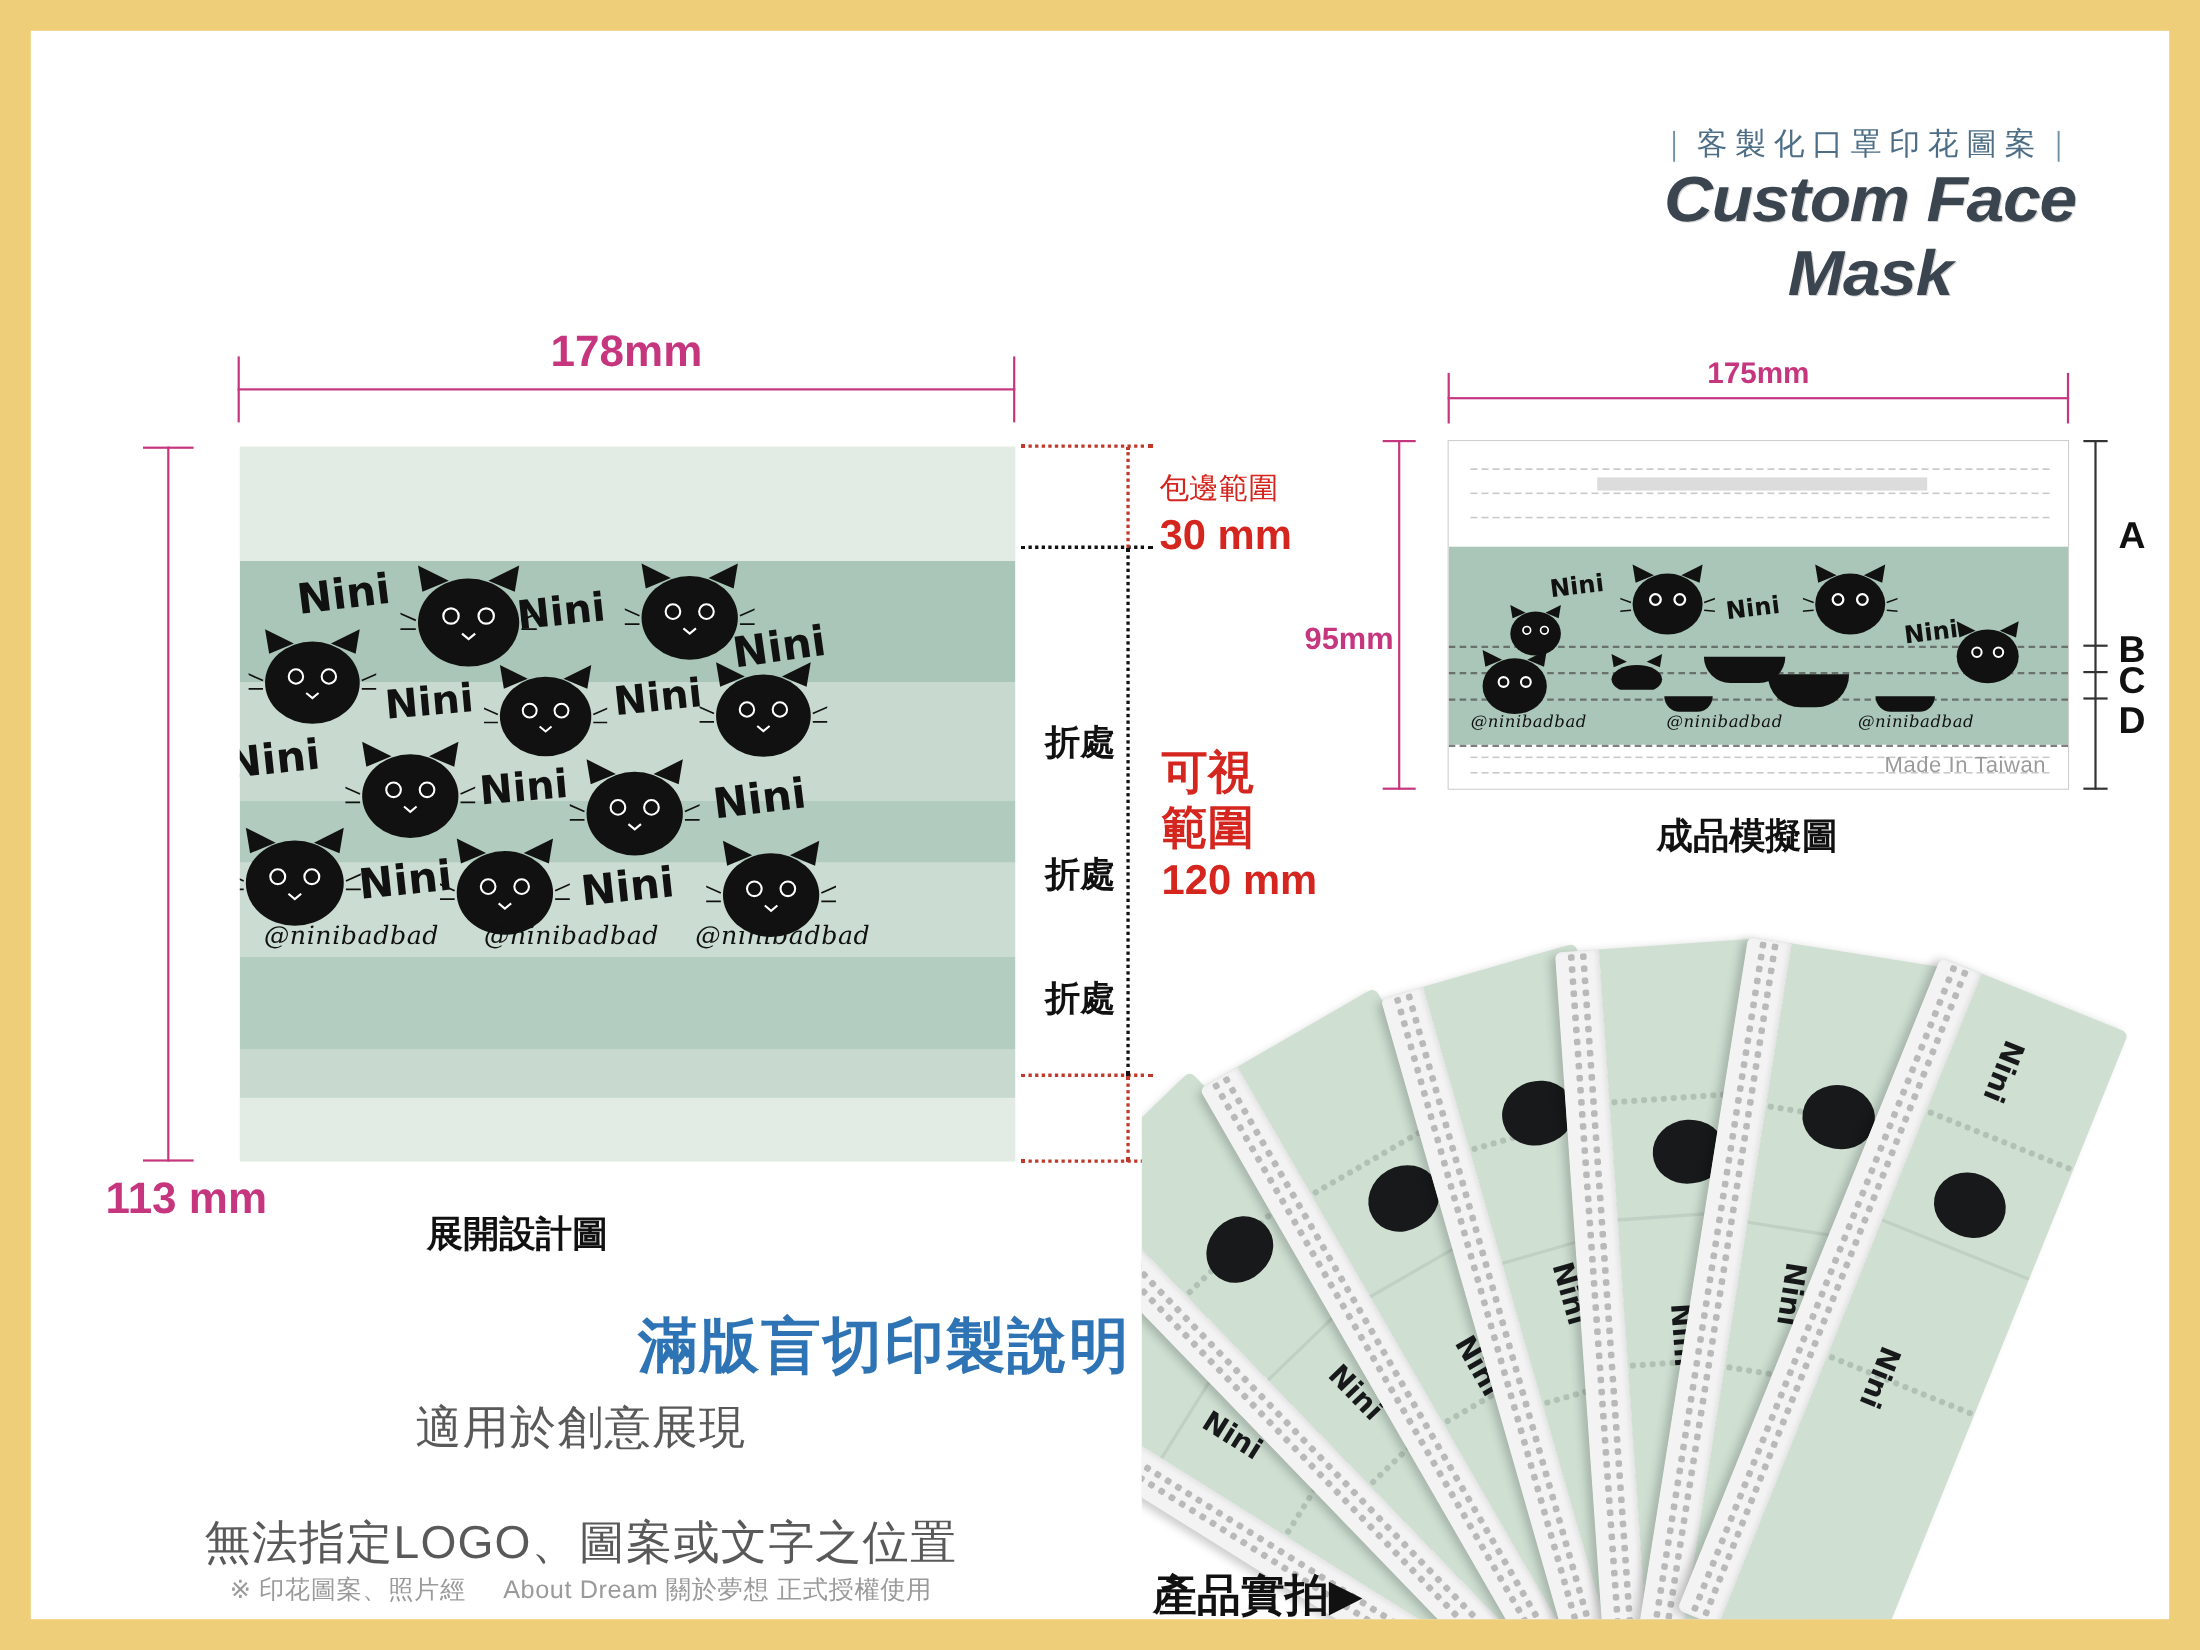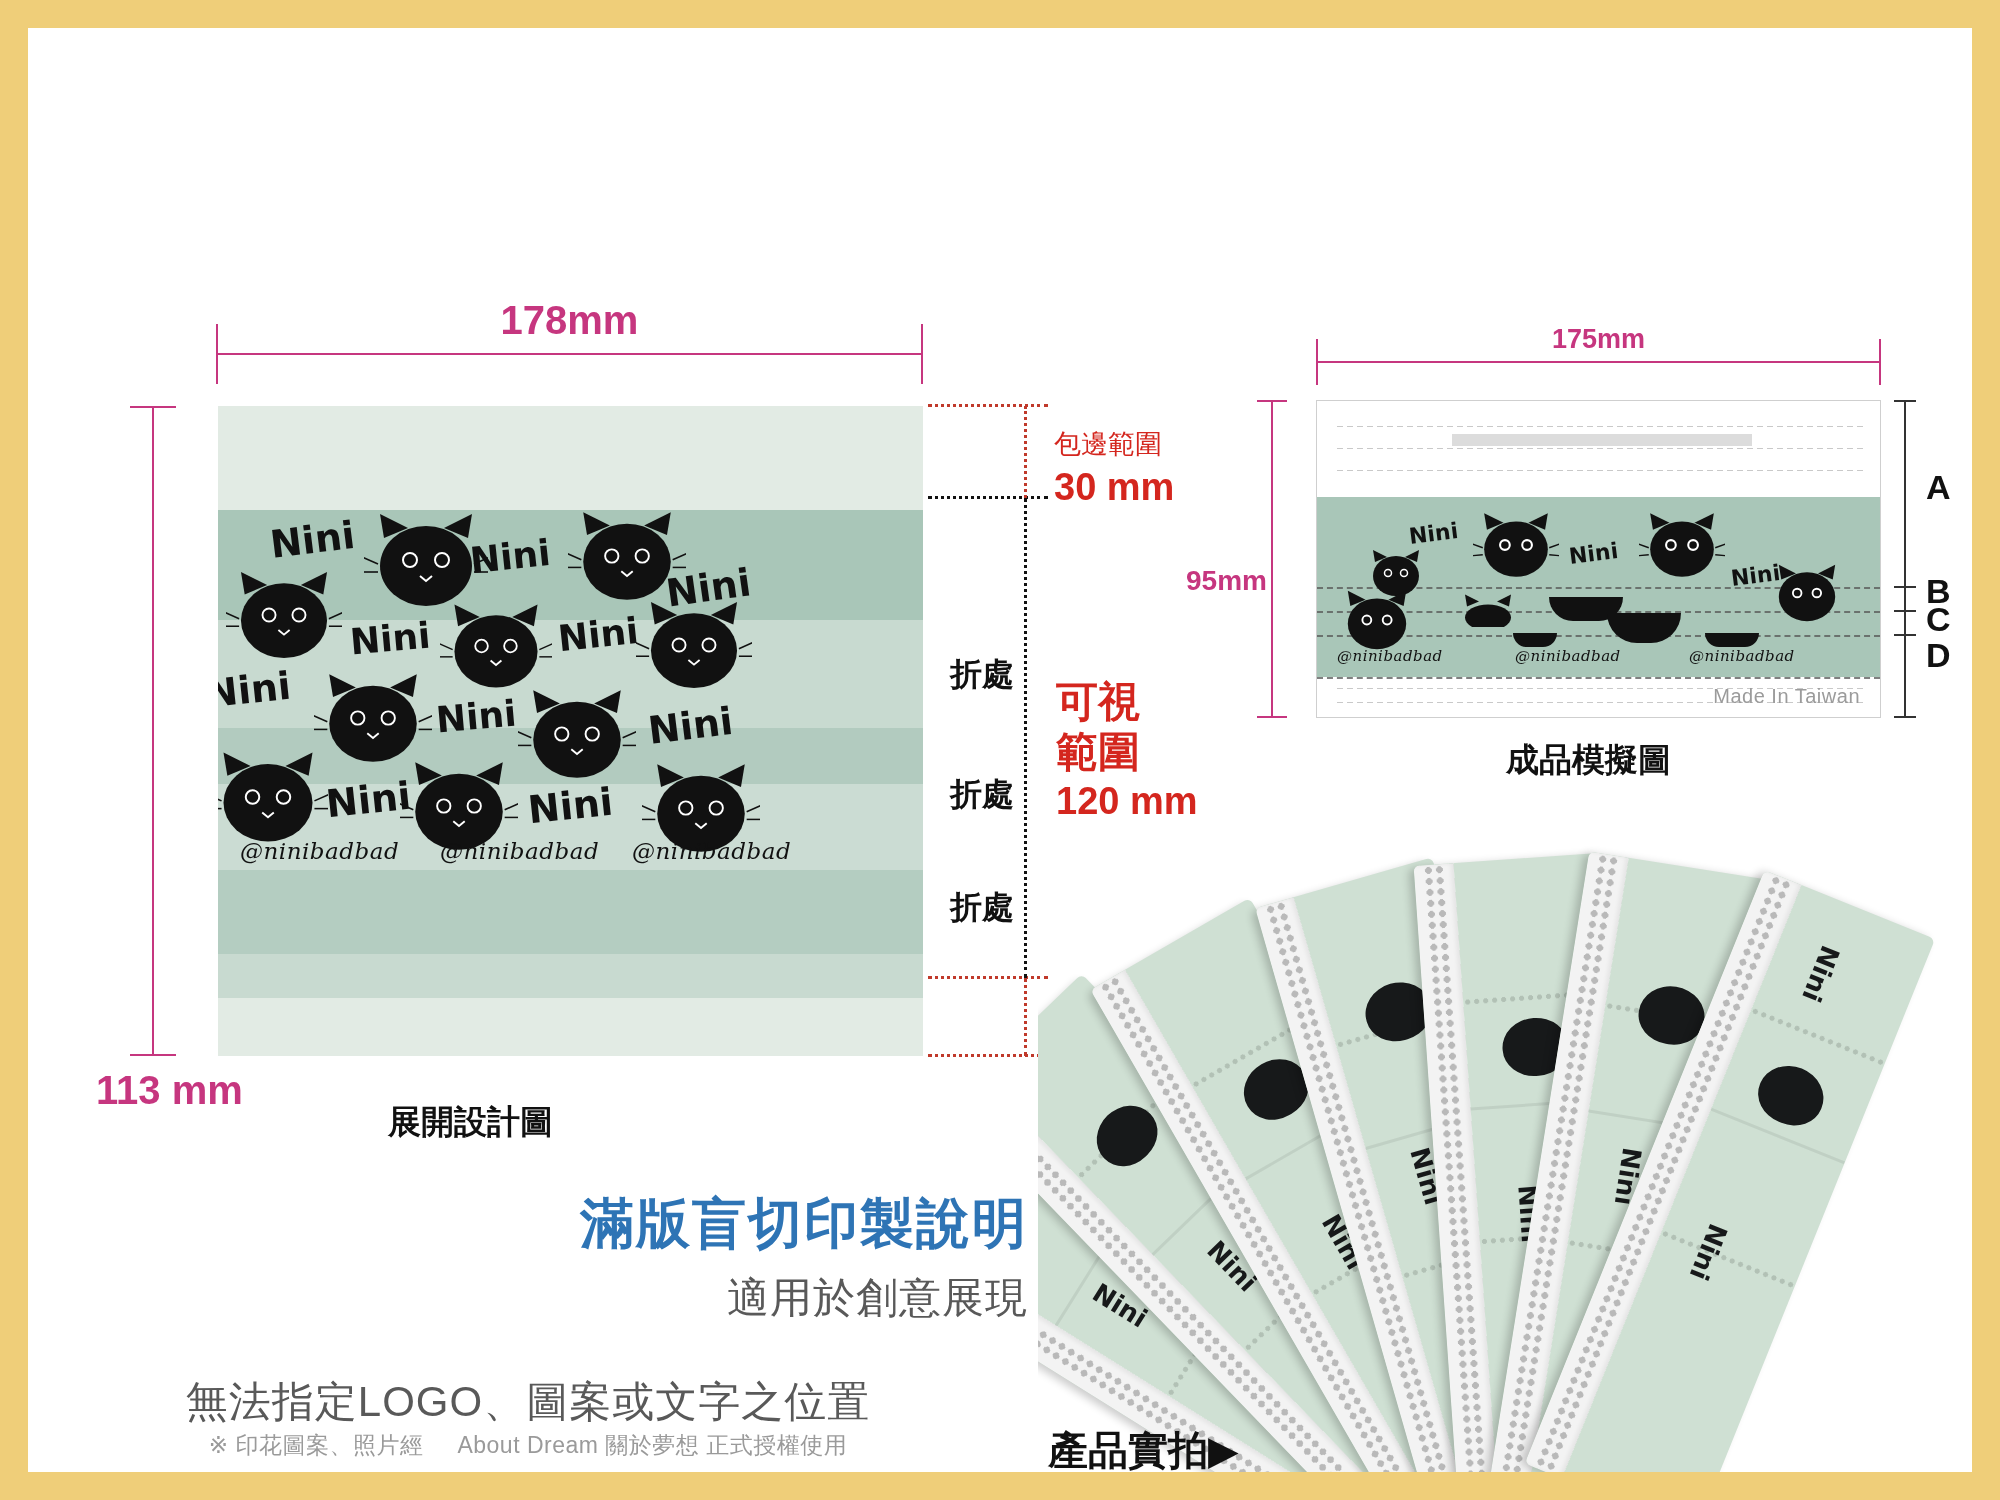--- a/index.html
+++ b/index.html
@@ -181,20 +181,26 @@
     font-weight:bold;font-size:26px;white-space:nowrap;}
   .phandle{position:absolute;color:#17191A;font-family:"DejaVu Serif",serif;
     font-style:italic;font-size:16px;white-space:nowrap;}
 </style>
 </head>
 <body>
 
 <div class="page">
 
 
+  <div class="brand">
+    <div class="brand-cn">
+      <span class="bar">｜</span><span>客製化口罩印花圖案</span><span class="bar">｜</span>
+    </div>
+    <div class="brand-en">Custom Face Mask</div>
+  </div>
 
   <div class="left-wrap">
 
     <div class="dim-top-label">178mm</div>
     <div class="dim-top"></div>
 
     <div class="dim-left"></div>
     <div class="dim-left-label">113 mm</div>
 
     <div class="design">
@@ -549,21 +555,21 @@
     <div class="abcd-tick" style="top:606px;"></div>
     <div class="abcd" style="top:440px;">A</div>
     <div class="abcd" style="top:544px;">B</div>
     <div class="abcd" style="top:572px;">C</div>
     <div class="abcd" style="top:608px;">D</div>
 
     <div class="cap" style="left:1478px;top:710px;">成品模擬圖</div>
   </div>
 
   <div class="blue-head">滿版盲切印製說明</div>
-  <div class="body-line" style="left:0;top:1242px;text-align:right;">適用於創意展現</div>
+  <div class="body-line" style="left:0;top:1242px;">適用於創意展現</div>
   <div class="body-line" style="left:0;top:1346px;">無法指定LOGO、圖案或文字之位置</div>
 
   <div class="fineprint">
     <span>※ 印花圖案、照片經</span><span class="gap"></span><span>About Dream 關於夢想 正式授權使用</span>
   </div>
 
   <div class="photo">
     <div class="mask-fan" style="left:300px;top:30px;transform:rotate(-58deg);transform-origin:50% 100%;">
       <div class="edge"></div>
       <div class="dotband" style="top:120px;"></div>

